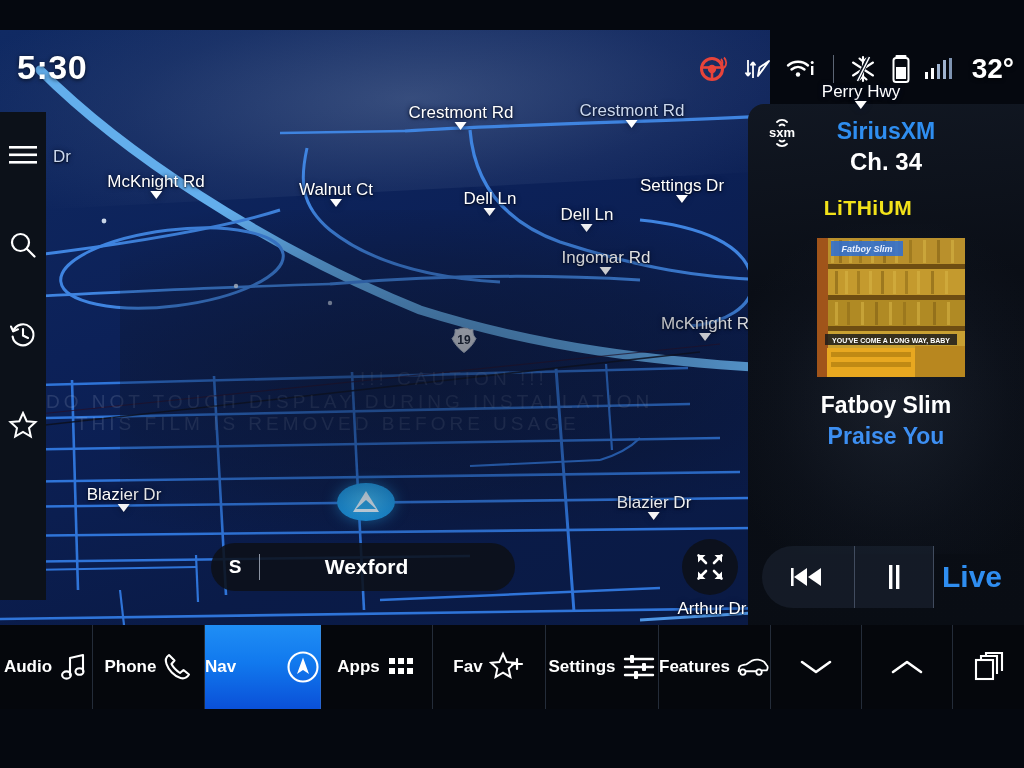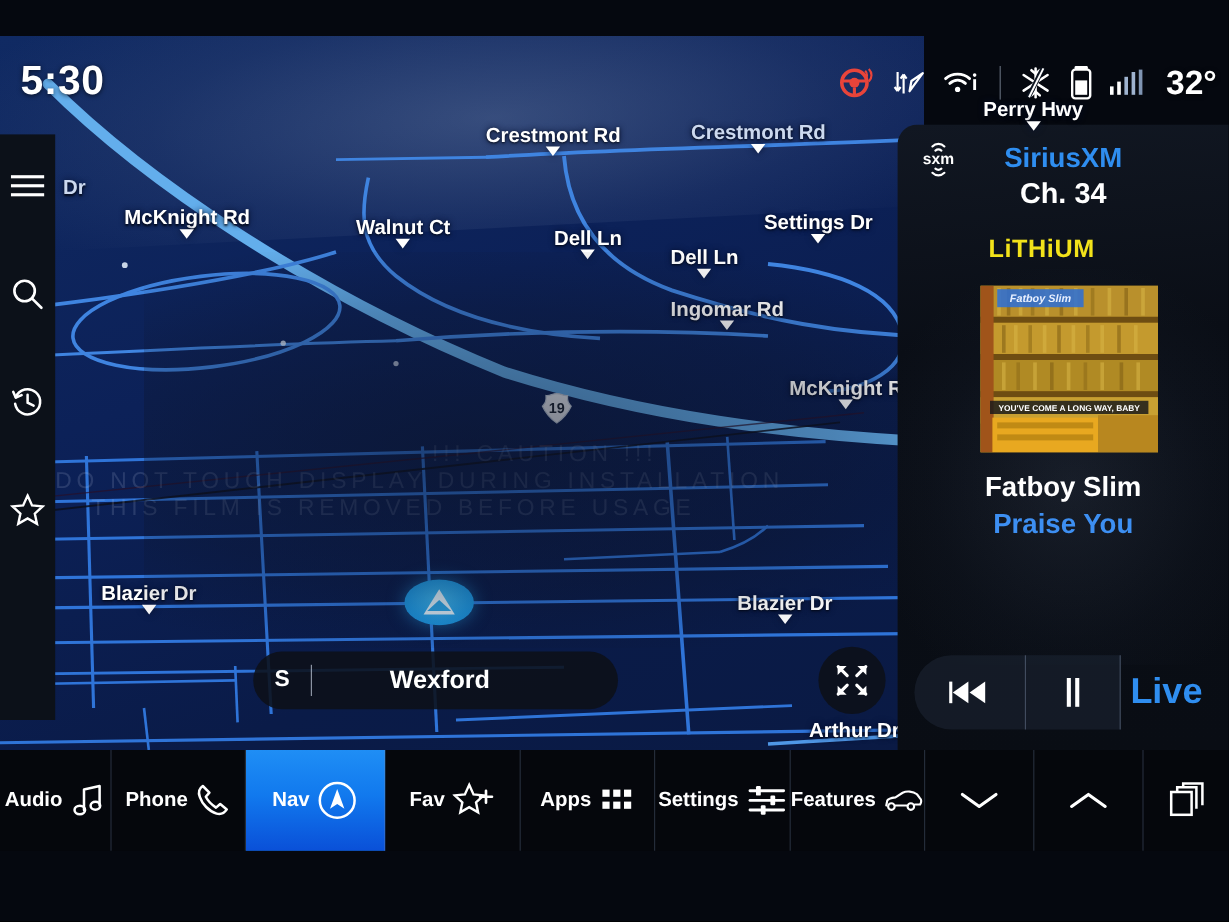--- a/index.html
+++ b/index.html
@@ -38,21 +38,21 @@
     width: 700px; height: 330px;
     background: radial-gradient(ellipse at 40% 50%, rgba(12,18,35,.55) 0%, rgba(12,18,35,.28) 50%, rgba(12,18,35,0) 78%);
     pointer-events: none;
   }
   svg.mapsvg { position:absolute; left:0; top:0; width:770px; height:595px; }
 
   .road-label {
     position: absolute;
     color: #ffffff;
     font-size: 17px;
-    font-weight: 700;
+    font-weight: 400;
     text-shadow: 0 0 5px rgba(5,15,45,.95), 0 1px 2px rgba(0,0,0,.85);
     white-space: nowrap;
     transform: translateX(-50%);
     text-align: left;
     line-height: 1.02;
   }
   .road-label .tri {
     display: block;
     width: 0; height: 0; margin: 1px auto 0;
     border-left: 6px solid transparent;
@@ -238,20 +238,21 @@
   }
   .tab {
     position: relative;
     display:flex; flex-direction:row; align-items:center; justify-content:center;
     gap: 6px; cursor:pointer;
     border-right: 1px solid rgba(120,140,175,.28);
   }
   .tab .tlabel { color:#fff; font-size:17px; font-weight:600; }
   .tab.active {
     background: linear-gradient(180deg,#1f8ef5 0%, #1179ee 45%, #0a50d8 100%);
+    justify-content: space-between;
   }
   .tab.icononly { border-right: 1px solid rgba(120,140,175,.28); }
   .tab:last-child { border-right: none; }
 
   svg { display:block; }
 </style>
 </head>
 <body>
 
 <div id="screen">
@@ -595,39 +596,39 @@
     </div>
 
     <div class="tab active" style="width:116px;">
       <span class="tlabel">Nav</span>
       <svg width="34" height="34" viewBox="0 0 34 34">
         <circle cx="17" cy="17" r="14.5" fill="none" stroke="#fff" stroke-width="2.1"></circle>
         <path d="M17 7.5 L23 24 L17 20 L11 24 Z" fill="#fff"></path>
       </svg>
     </div>
 
-    <div class="tab" style="width:113px;">
-      <span class="tlabel">Fav</span>
-      <svg width="36" height="32" viewBox="0 0 36 32">
-        <path d="M14 3 L17.6 11 L26 11.8 L19.7 17.6 L21.4 26 L14 21.6 L6.6 26 L8.3 17.6 L2 11.8 L10.4 11 Z" fill="none" stroke="#fff" stroke-width="2"></path>
-        <path d="M28 8 L28 18 M23 13 L33 13" stroke="#fff" stroke-width="2.2" stroke-linecap="round"></path>
-      </svg>
-    </div>
-
     <div class="tab" style="width:112px;">
       <span class="tlabel">Apps</span>
       <svg width="30" height="26" viewBox="0 0 30 26">
         <g fill="#fff">
           <rect x="3" y="4" width="6" height="6"></rect>
           <rect x="12" y="4" width="6" height="6"></rect>
           <rect x="21" y="4" width="6" height="6"></rect>
           <rect x="3" y="14" width="6" height="6"></rect>
           <rect x="12" y="14" width="6" height="6"></rect>
           <rect x="21" y="14" width="6" height="6"></rect>
         </g>
+      </svg>
+    </div>
+
+    <div class="tab" style="width:113px;">
+      <span class="tlabel">Fav</span>
+      <svg width="36" height="32" viewBox="0 0 36 32">
+        <path d="M14 3 L17.6 11 L26 11.8 L19.7 17.6 L21.4 26 L14 21.6 L6.6 26 L8.3 17.6 L2 11.8 L10.4 11 Z" fill="none" stroke="#fff" stroke-width="2"></path>
+        <path d="M28 8 L28 18 M23 13 L33 13" stroke="#fff" stroke-width="2.2" stroke-linecap="round"></path>
       </svg>
     </div>
 
     <div class="tab" style="width:113px;">
       <span class="tlabel">Settings</span>
       <svg width="34" height="28" viewBox="0 0 34 28">
         <g stroke="#fff" stroke-width="2.4" stroke-linecap="round">
           <path d="M3 6 L31 6"></path>
           <path d="M3 14 L31 14"></path>
           <path d="M3 22 L31 22"></path>

